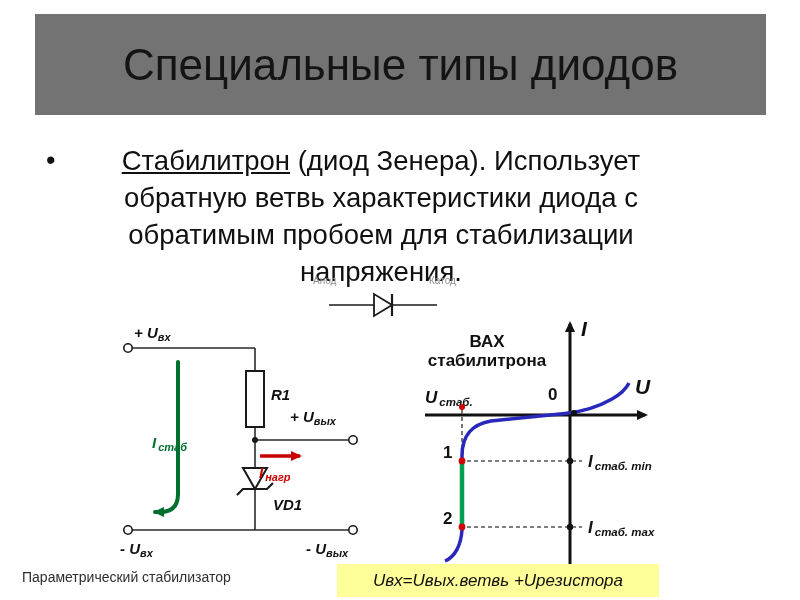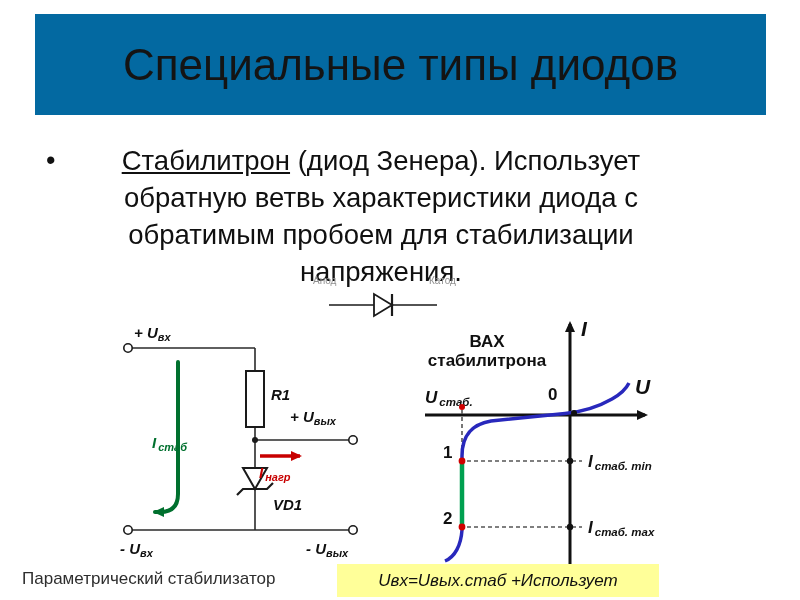--- a/index.html
+++ b/index.html
@@ -1,28 +1,28 @@
 <!DOCTYPE html>
 <html><head>
 <meta charset="utf-8">
 <style>
   html,body { margin:0; padding:0; }
   body { width:800px; height:600px; background:#ffffff; font-family:"Liberation Sans",sans-serif; }
   .slide { position:relative; width:800px; height:600px; background:#ffffff; overflow:hidden; }
 
   .title-bar { position:absolute; left:35px; top:14px; width:731px; height:101px;
-               background:#0369a1; display:flex; align-items:center; justify-content:center; }
+               background:#737373; display:flex; align-items:center; justify-content:center; }
   .slide-title { font-size:44px; font-weight:400; color:#141414; margin:0; white-space:nowrap; }
 
   .bullet { position:absolute; left:46px; top:142px; width:652px; display:flex; align-items:flex-start; }
   .bullet-marker { font-size:27px; line-height:37px; margin-right:18px; color:#111; }
   .bullet-text { margin:0; font-size:27.5px; line-height:37px; color:#101010; width:615px;text-align:center; }
   .term { text-decoration:underline; }
 
-  .caption { position:absolute; left:22px; top:569px; font-size:17px; color:#2e2e2e; }
+  .caption { position:absolute; left:22px; top:569px; font-size:14px; color:#2e2e2e; }
   .formula { position:absolute; left:337px; top:564px; width:322px; height:33px; background:#ffff99;
              color:#101010; font-size:17px; font-style:italic; display:flex; align-items:center; justify-content:center; }
 
   svg { position:absolute; overflow:visible; }
   svg text { font-family:"Liberation Sans",sans-serif; }
   .tiny { font-size:10px; fill:#909090; }
   .clbl { font-size:15px; font-weight:bold; font-style:italic; fill:#101010; }
   .s { font-size:11px; }
   .sub { font-size:11.5px; }
   .glbl { font-size:17px; font-weight:bold; fill:#101010; }
@@ -139,15 +139,15 @@
     <line x1="72" y1="159" x2="187" y2="159" stroke="#555" stroke-width="1.6" stroke-dasharray="4 3"></line>
     <circle cx="175" cy="159" r="3.2" fill="#111"></circle>
     <text x="193" y="165" class="glbl" font-style="italic" font-size="16"><tspan>I</tspan><tspan class="sub" dy="3" dx="2">стаб. min</tspan></text>
 
     <line x1="72" y1="225" x2="187" y2="225" stroke="#555" stroke-width="1.6" stroke-dasharray="4 3"></line>
     <circle cx="175" cy="225" r="3.2" fill="#111"></circle>
     <text x="193" y="231" class="glbl" font-style="italic" font-size="16"><tspan>I</tspan><tspan class="sub" dy="3" dx="2">стаб. max</tspan></text>
   </svg>
 
   <div class="caption">Параметрический стабилизатор</div>
-  <div class="formula">Uвх=Uвых.стаб +Использует</div>
+  <div class="formula">Uвх=Uвых.ветвь +Uрезистора</div>
 
 </div>
 
 </body></html>

